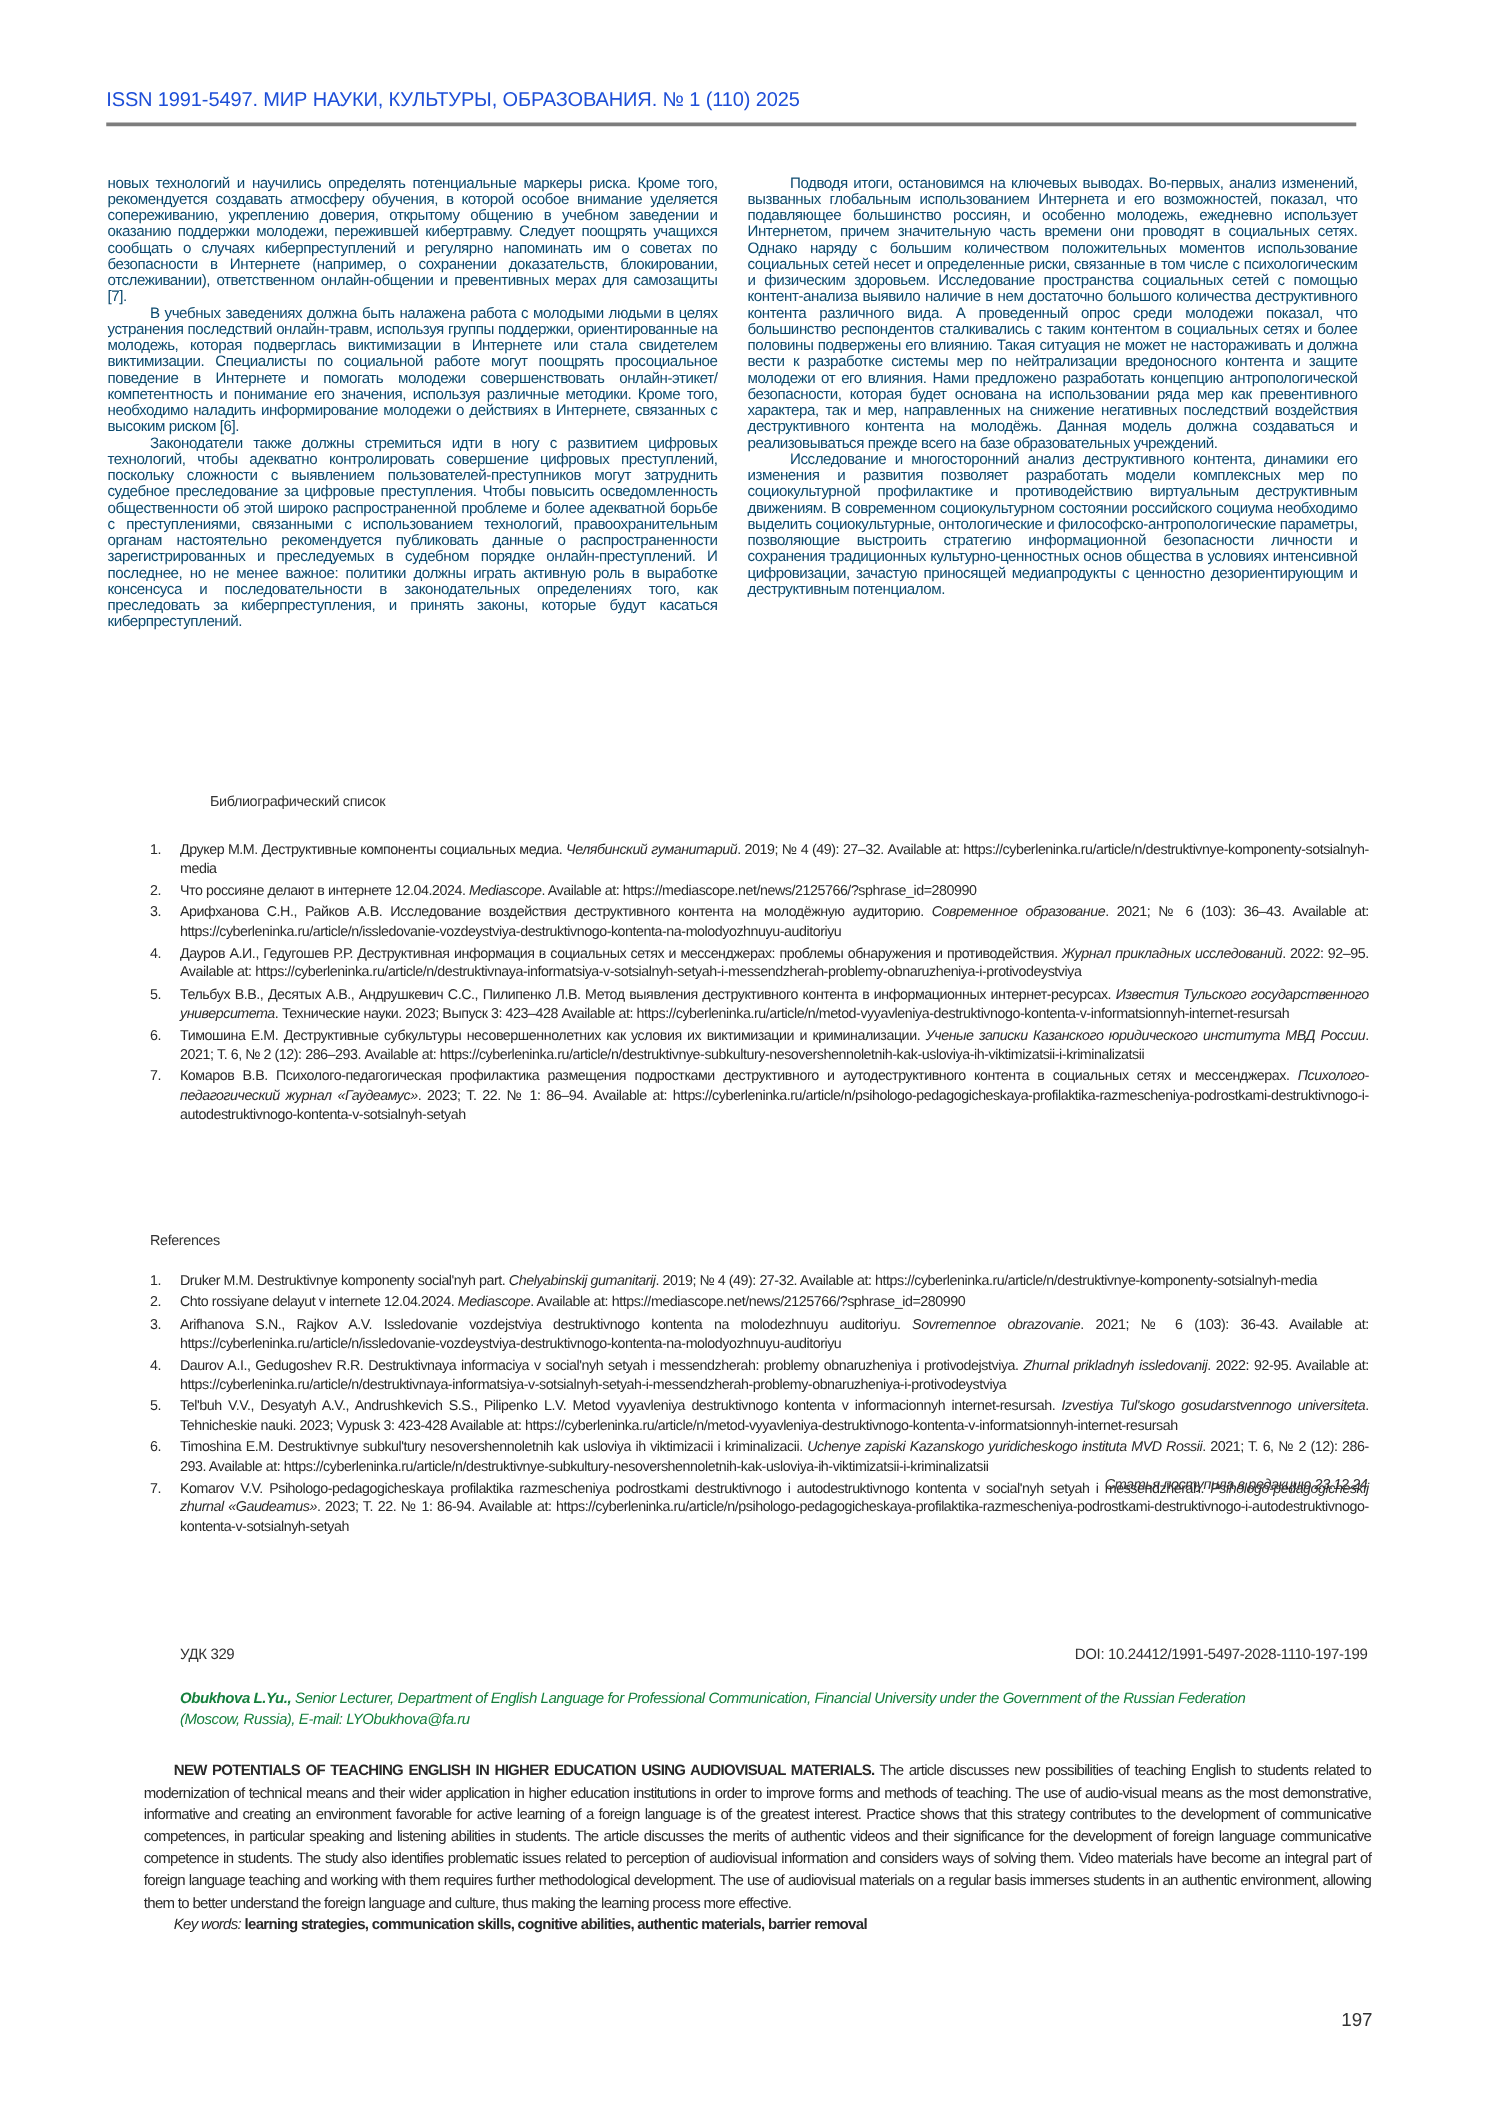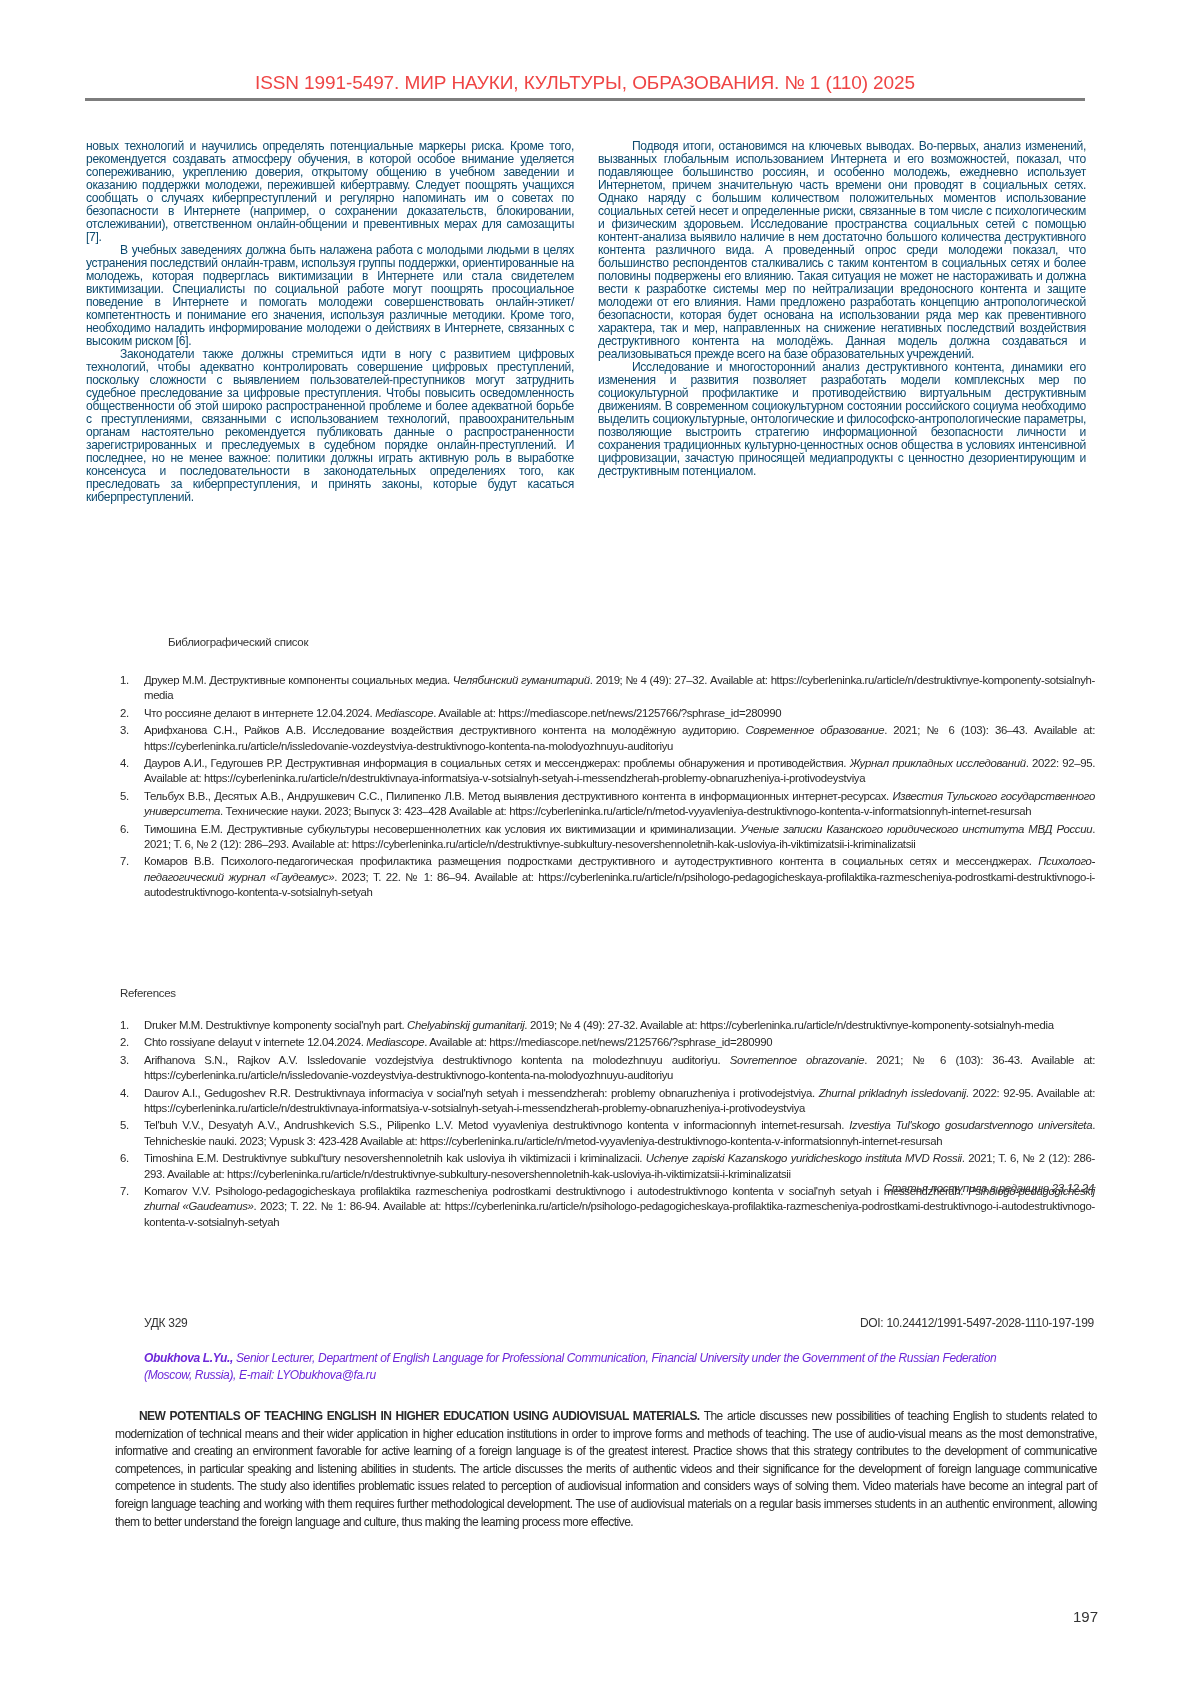--- a/index.html
+++ b/index.html
@@ -1,37 +1,37 @@
 <!DOCTYPE html>
 <html><head>
   <meta charset="utf-8">
   <style>
     html, body { margin: 0; padding: 0; background: #ffffff; }
     body { width: 1200px; height: 1697px; position: relative; overflow: hidden;
       font-family: "Liberation Sans", sans-serif; color: #222; }
-    .header { position: absolute; left: 85px; top: 72px; width: 1000px; text-align: center;
-      font-size: 19px; letter-spacing: -0.1px; color: #ef4444; }
+    .header { position: absolute; left: 85px; top: 72px; width: 1000px; text-align: left;
+      font-size: 16px; letter-spacing: -0.1px; color: #1d4ed8; }
     .header-rule { position: absolute; left: 85px; top: 98px; width: 1000px; height: 3px; background: #7d7d7d; }
     .col { position: absolute; top: 140px; width: 488px; font-size: 12.1px; line-height: 13px;
       text-align: justify; color: #0c4a6e; letter-spacing: -0.35px; }
     .col.left { left: 86px; }
     .col.right { left: 598px; }
     .col p { margin: 0; text-indent: 0; }
     .col p.ind { text-indent: 34px; }
     .refs-title { position: absolute; left: 120px; font-size: 11.5px; color: #333; letter-spacing: -0.3px; }
     .refs { position: absolute; left: 120px; width: 975px; margin: 0; padding: 0; list-style: none;
       font-size: 11.4px; line-height: 15.4px; color: #2a2a2a; letter-spacing: -0.35px; text-align: justify; }
     .refs li { position: relative; padding-left: 24px; margin-bottom: 2px; }
     .refs li .num { position: absolute; left: 0; top: 0; }
     .refs li i { font-style: italic; }
     .received { position: absolute; right: 106px; top: 1182px; font-size: 11.5px; font-style: italic; color: #333; letter-spacing: -0.3px; }
     .udk { position: absolute; left: 144px; top: 1316px; font-size: 12px; color: #333; letter-spacing: -0.3px; }
     .doi { position: absolute; right: 106px; top: 1316px; font-size: 12px; color: #333; letter-spacing: -0.3px; }
     .author { position: absolute; left: 144px; top: 1350px; width: 860px; font-size: 12px; line-height: 17px;
-      font-style: italic; color: #6d28d9; letter-spacing: -0.35px; }
+      font-style: italic; color: #15803d; letter-spacing: -0.35px; }
     .author b { font-weight: bold; }
     .abstract { position: absolute; left: 115px; top: 1408px; width: 982px; font-size: 12px; line-height: 17.6px;
       text-align: justify; color: #2a2a2a; letter-spacing: -0.55px; }
     .abstract p { margin: 0; text-indent: 24px; }
     .abstract .atitle { font-weight: bold; }
     .abstract .kw-label { font-style: italic; }
     .abstract .kw { font-weight: bold; }
     .page-num { position: absolute; right: 102px; top: 1608px; font-size: 15px; color: #333; }
   </style>
 </head>
@@ -75,15 +75,16 @@
 
 <div class="received">Статья поступила в редакцию 23.12.24</div>
 
 <div class="udk">УДК 329</div>
 <div class="doi">DOI: 10.24412/1991-5497-2028-1110-197-199</div>
 
 <div class="author"><b>Obukhova L.Yu.,</b><span> Senior Lecturer, Department of English Language for Professional Communication, Financial University under the Government of the Russian Federation (Moscow, Russia), E-mail: LYObukhova@fa.ru</span></div>
 
 <div class="abstract">
   <p><span class="atitle">NEW POTENTIALS OF TEACHING ENGLISH IN HIGHER EDUCATION USING AUDIOVISUAL MATERIALS.</span><span> The article discusses new possibilities of teaching English to students related to modernization of technical means and their wider application in higher education institutions in order to improve forms and methods of teaching. The use of audio-visual means as the most demonstrative, informative and creating an environment favorable for active learning of a foreign language is of the greatest interest. Practice shows that this strategy contributes to the development of communicative competences, in particular speaking and listening abilities in students. The article discusses the merits of authentic videos and their significance for the development of foreign language communicative competence in students. The study also identifies problematic issues related to perception of audiovisual information and considers ways of solving them. Video materials have become an integral part of foreign language teaching and working with them requires further methodological development. The use of audiovisual materials on a regular basis immerses students in an authentic environment, allowing them to better understand the foreign language and culture, thus making the learning process more effective.</span></p>
+  <p><span class="kw-label">Key words:</span><span class="kw"> learning strategies, communication skills, cognitive abilities, authentic materials, barrier removal</span></p>
 </div>
 
 <div class="page-num">197</div>
 
 </body></html>

